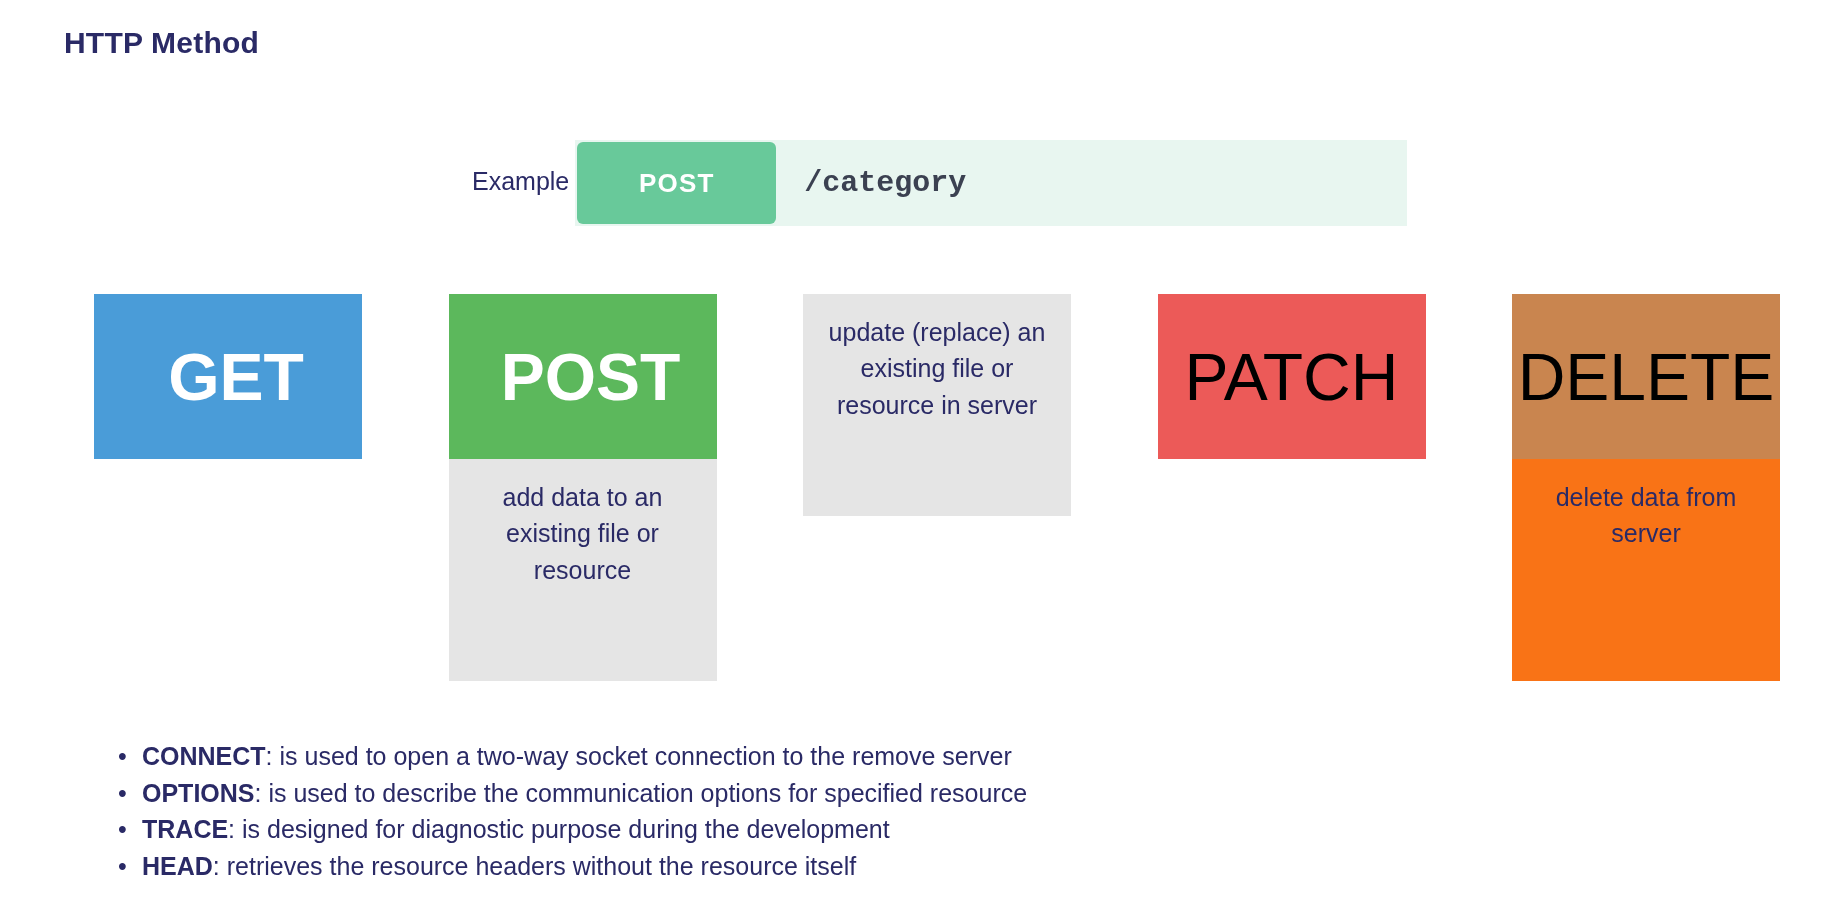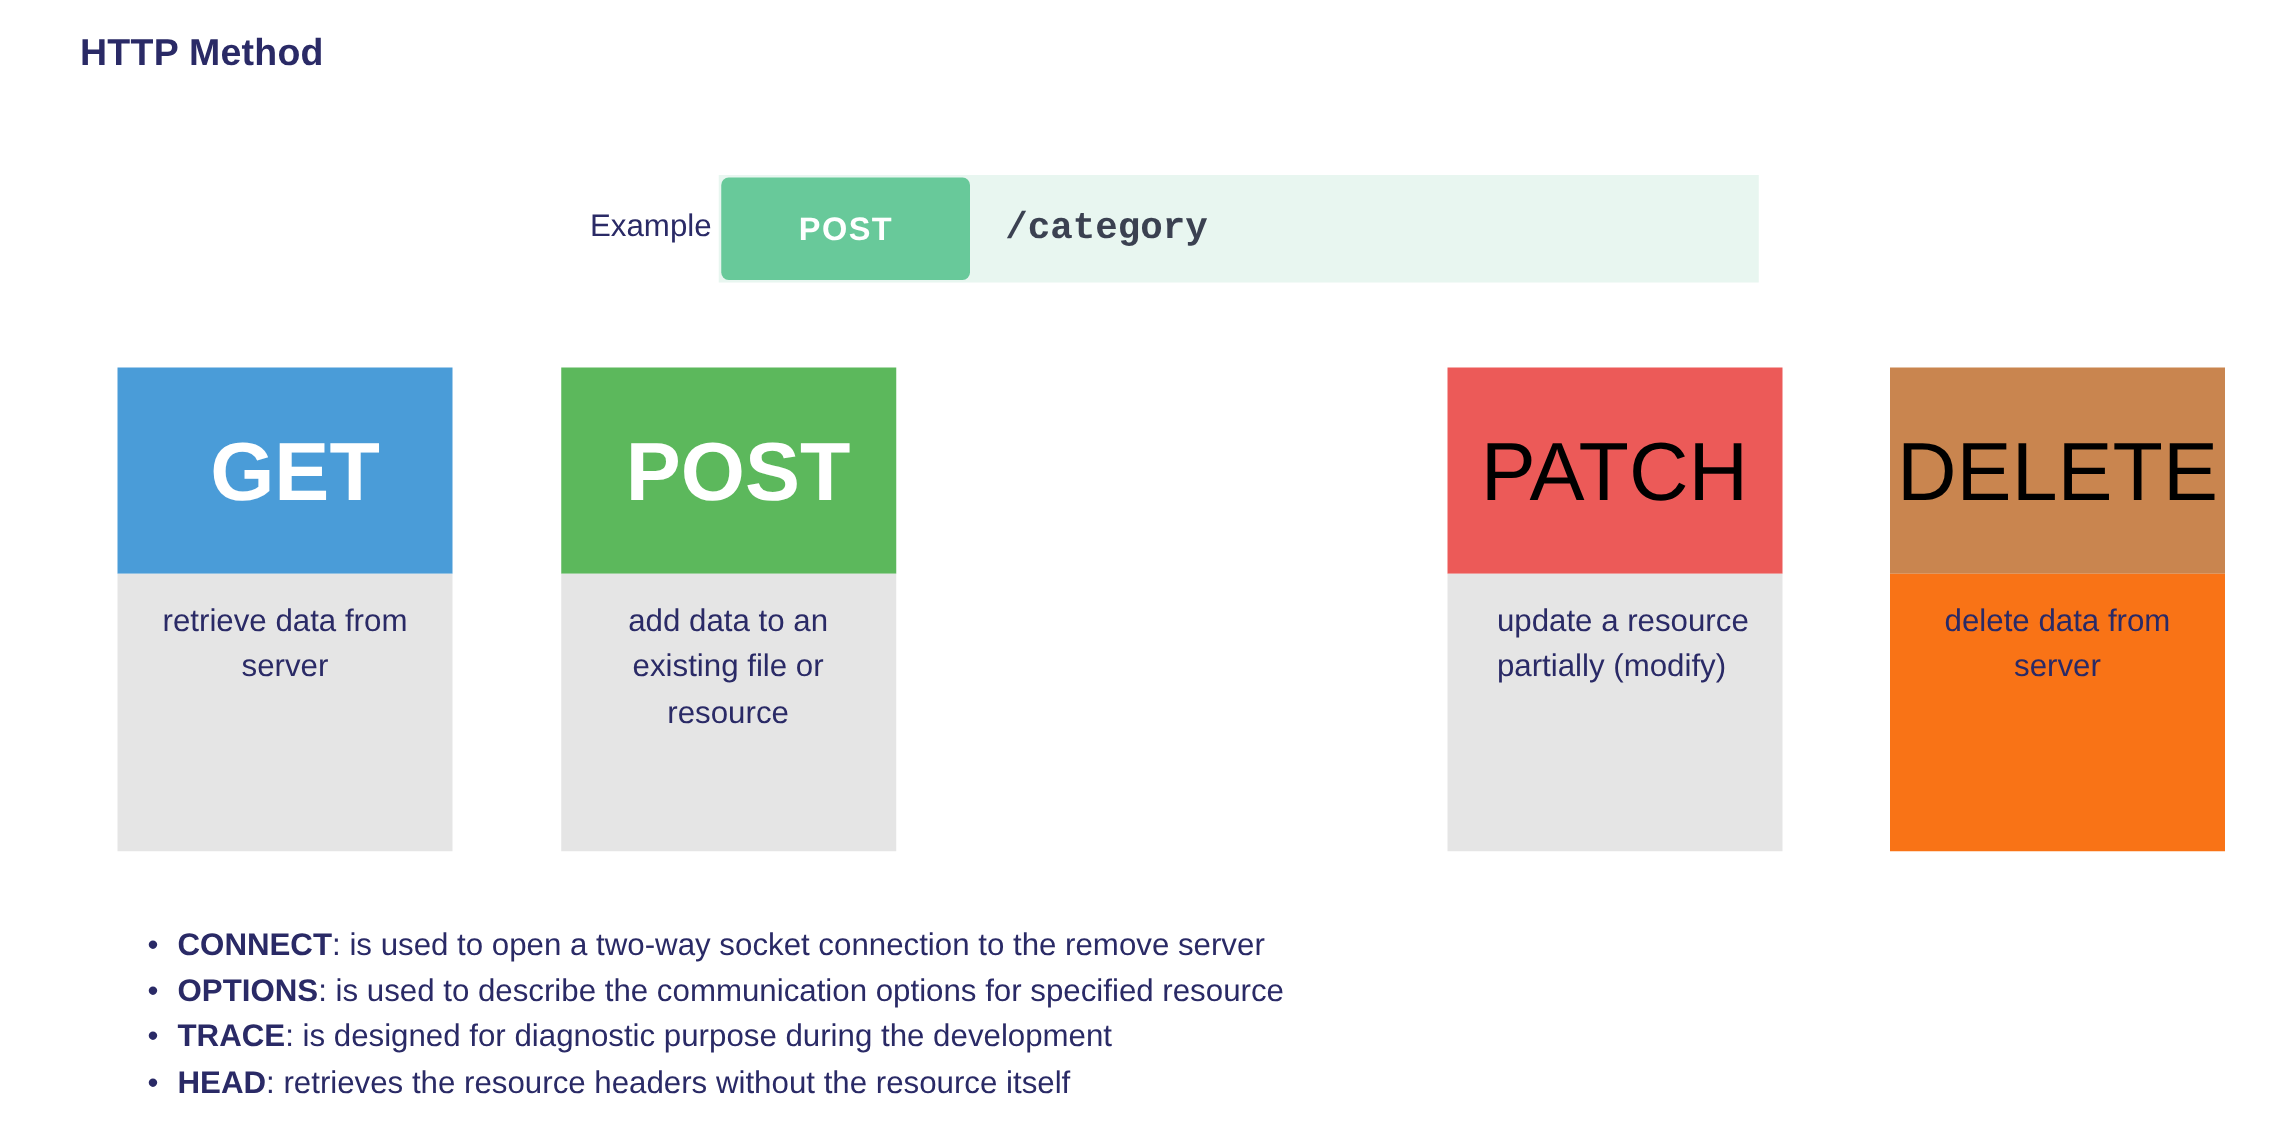--- a/index.html
+++ b/index.html
@@ -172,35 +172,34 @@
     <div id="example-method-badge">POST</div>
     <div id="example-path">/category</div>
   </div>
 </div>
 
 <div id="method-cards">
     <div class="method-card">
       <div class="method-card-header bold-white" style="background: rgb(74, 156, 216);">
         <div class="method-name">GET</div>
       </div>
-      <div class="method-card-body" style="background: rgb(229, 229, 229);">retrieve data from server</div>
     </div>
     <div class="method-card">
       <div class="method-card-header bold-white" style="background: rgb(92, 184, 92);">
         <div class="method-name">POST</div>
       </div>
       <div class="method-card-body" style="background: rgb(229, 229, 229);">add data to an existing file or resource</div>
     </div>
     <div class="method-card">
+      <div class="method-card-body" style="background: rgb(229, 229, 229);">update (replace) an existing file or resource in server</div>
     </div>
     <div class="method-card">
       <div class="method-card-header plain-black" style="background: rgb(236, 90, 88);">
         <div class="method-name">PATCH</div>
       </div>
-      <div class="method-card-body align-left" style="background: rgb(229, 229, 229);">update a resource partially (modify)</div>
     </div>
     <div class="method-card">
       <div class="method-card-header plain-black" style="background: rgb(201, 133, 79);">
         <div class="method-name">DELETE</div>
       </div>
       <div class="method-card-body" style="background: #f97316;">delete data from server</div>
     </div>
   </div>
 
 <ul id="notes-list">

